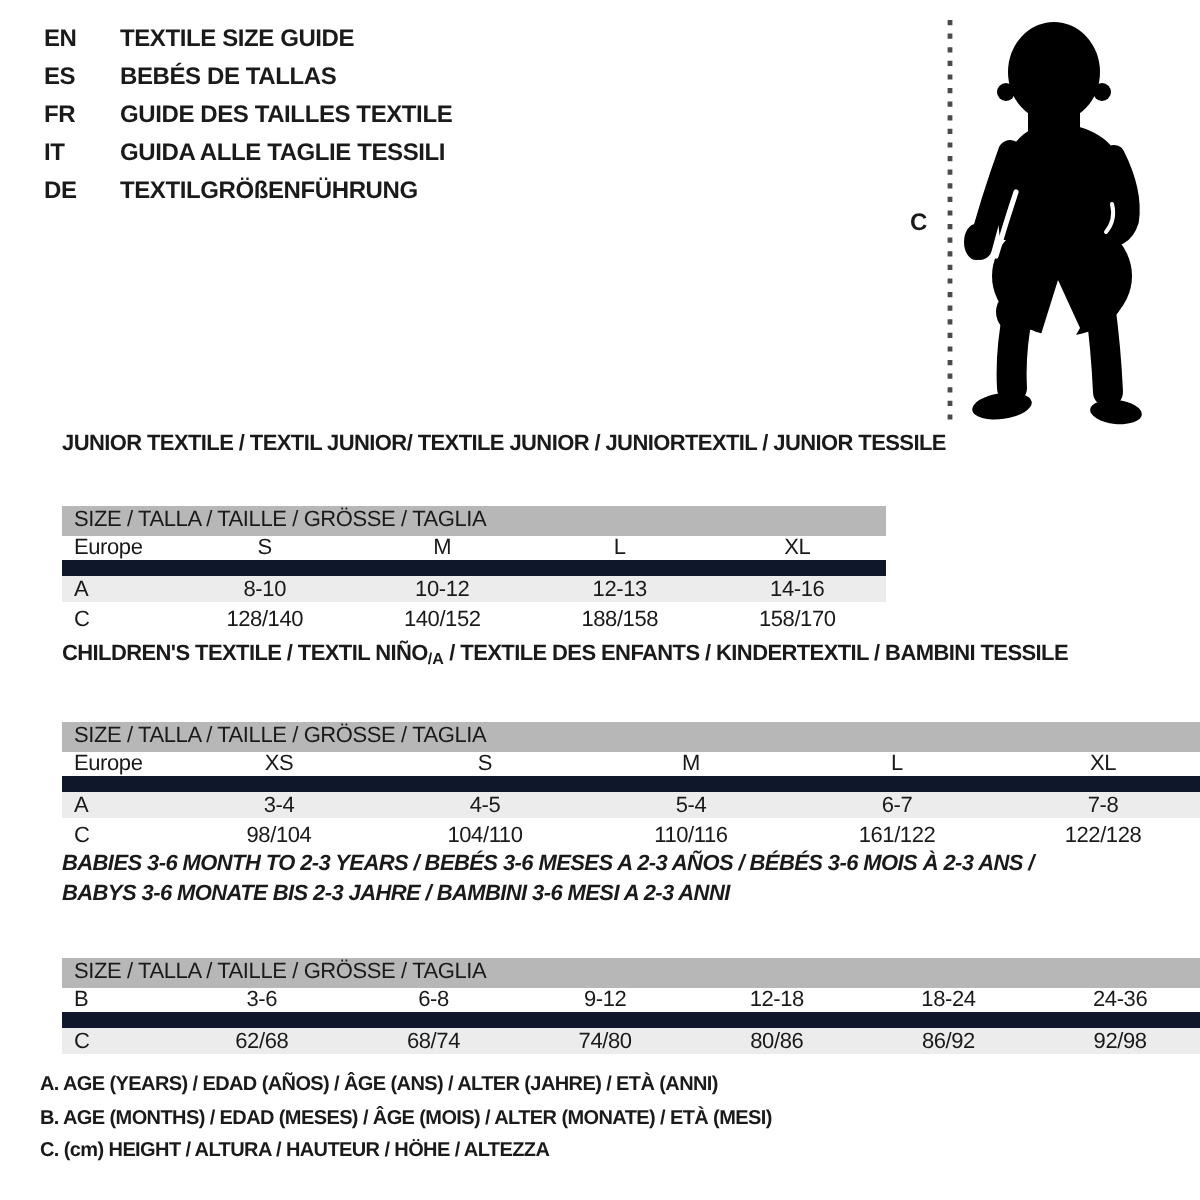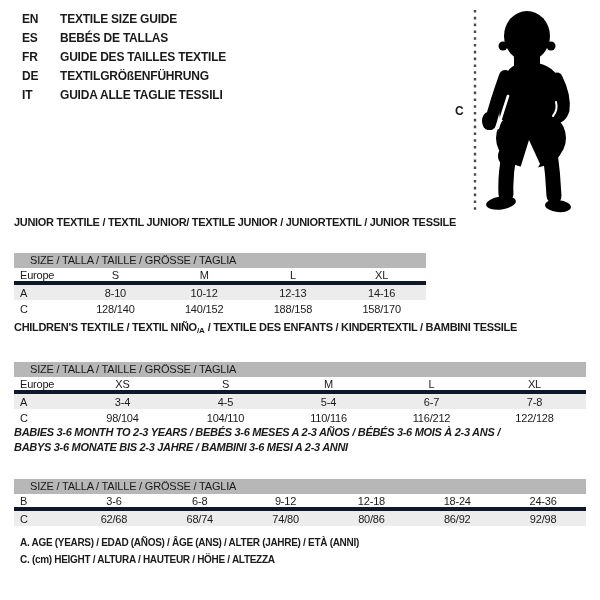--- a/index.html
+++ b/index.html
@@ -16,33 +16,33 @@
   .lang-row { display:flex; font-weight:bold; font-size:12px; line-height:19px; white-space:nowrap; }
   .lang-code { width:38px; flex:0 0 38px; }
 
   
   .figure-area { position:absolute; left:448px; top:4px; width:150px; height:212px; }
   .measure-c { position:absolute; left:7px; top:100px; font-size:12px; font-weight:bold; }
   .dotline { position:absolute; left:24px; top:2px; }
   .baby { position:absolute; left:30px; top:2px; }
 
   
-  .tsec { position:absolute; left:14px; }
+  .tsec { position:absolute; left:31px; }
   #sec1 { top:215px; width:412px; }
   #sec2 { top:320px; width:572px; }
   #sec3 { top:425px; width:572px; }
   .sec-title { font-size:11px; font-weight:bold; line-height:14px; margin:0 0 13px 0; white-space:nowrap; letter-spacing:-0.3px; }
   #sec3 .sec-title { line-height:15px; margin-bottom:11px;font-style:italic; }
   .sub-a { font-size:8px; vertical-align:-2px; letter-spacing:0; }
-  .size-bar { background:#b7b7b7; height:15px; line-height:15px; font-size:11px; padding-left:16px; font-weight:400; white-space:nowrap;margin-top:24px; }
+  .size-bar { background:#b7b7b7; height:15px; line-height:15px; font-size:11px; padding-left:6px; font-weight:400; white-space:nowrap;margin-top:24px; }
   table { width:100%; border-collapse:collapse; table-layout:fixed; font-size:11px; }
   td { height:17px; padding:0; text-align:center; font-weight:400; }
   td.lbl { text-align:left; padding-left:6px; }
   col.lblcol { width:57px; }
-  tr.rule td { border-bottom:4px solid #0f172a; height:15px; }
+  tr.rule td { border-bottom:8px solid #0f172a; height:15px; }
   tr.shade { background:#ececec; }
 
   
   .legend { position:absolute; left:20px; top:535px; }
   .legend-line { font-size:10px; font-weight:bold; line-height:16.5px; white-space:nowrap; letter-spacing:-0.3px; }
 </style>
 </head>
 <body>
 
 <div class="canvas">
@@ -54,26 +54,26 @@
       </div>
       <div class="lang-row">
         <span class="lang-code">ES</span>
         <span class="lang-label">BEBÉS DE TALLAS</span>
       </div>
       <div class="lang-row">
         <span class="lang-code">FR</span>
         <span class="lang-label">GUIDE DES TAILLES TEXTILE</span>
       </div>
       <div class="lang-row">
+        <span class="lang-code">IT</span>
+        <span class="lang-label">GUIDA ALLE TAGLIE TESSILI</span>
+      </div>
+      <div class="lang-row">
         <span class="lang-code">DE</span>
         <span class="lang-label">TEXTILGRÖßENFÜHRUNG</span>
-      </div>
-      <div class="lang-row">
-        <span class="lang-code">IT</span>
-        <span class="lang-label">GUIDA ALLE TAGLIE TESSILI</span>
       </div>
     </div>
 
   <div class="figure-area">
     <span class="measure-c">C</span>
     <svg class="dotline" width="6" height="206" viewBox="0 0 6 206">
       <line x1="3" y1="4" x2="3" y2="204" stroke="#4a4a4a" stroke-width="2.4" stroke-dasharray="2.6 4.2"></line>
     </svg>
     <svg class="baby" width="115" height="208" viewBox="0 0 115 208">
       <g fill="#000000">
@@ -160,21 +160,21 @@
             <td>4-5</td>
             <td>5-4</td>
             <td>6-7</td>
             <td>7-8</td>
           </tr>
           <tr>
             <td class="lbl">C</td>
             <td>98/104</td>
             <td>104/110</td>
             <td>110/116</td>
-            <td>116/212</td>
+            <td>161/122</td>
             <td>122/128</td>
           </tr>
         </tbody>
     </table>
   </section>
 
   <section class="tsec" id="sec3">
     <div class="sec-title">
       <div>BABIES 3-6 MONTH TO 2-3 YEARS / BEBÉS 3-6 MESES A 2-3 AÑOS / BÉBÉS 3-6 MOIS À 2-3 ANS /</div>
       <div>BABYS 3-6 MONATE BIS 2-3 JAHRE / BAMBINI 3-6 MESI A 2-3 ANNI</div>
@@ -202,16 +202,17 @@
             <td>80/86</td>
             <td>86/92</td>
             <td>92/98</td>
           </tr>
         </tbody>
     </table>
   </section>
 
   <div class="legend">
       <div class="legend-line">A. AGE (YEARS) / EDAD (AÑOS) / ÂGE (ANS) / ALTER (JAHRE) / ETÀ (ANNI)</div>
+      <div class="legend-line">B. AGE (MONTHS) / EDAD (MESES) / ÂGE (MOIS) / ALTER (MONATE) / ETÀ (MESI)</div>
       <div class="legend-line">C. (cm) HEIGHT / ALTURA / HAUTEUR / HÖHE / ALTEZZA</div>
     </div>
 
 </div>
 
 </body></html>

